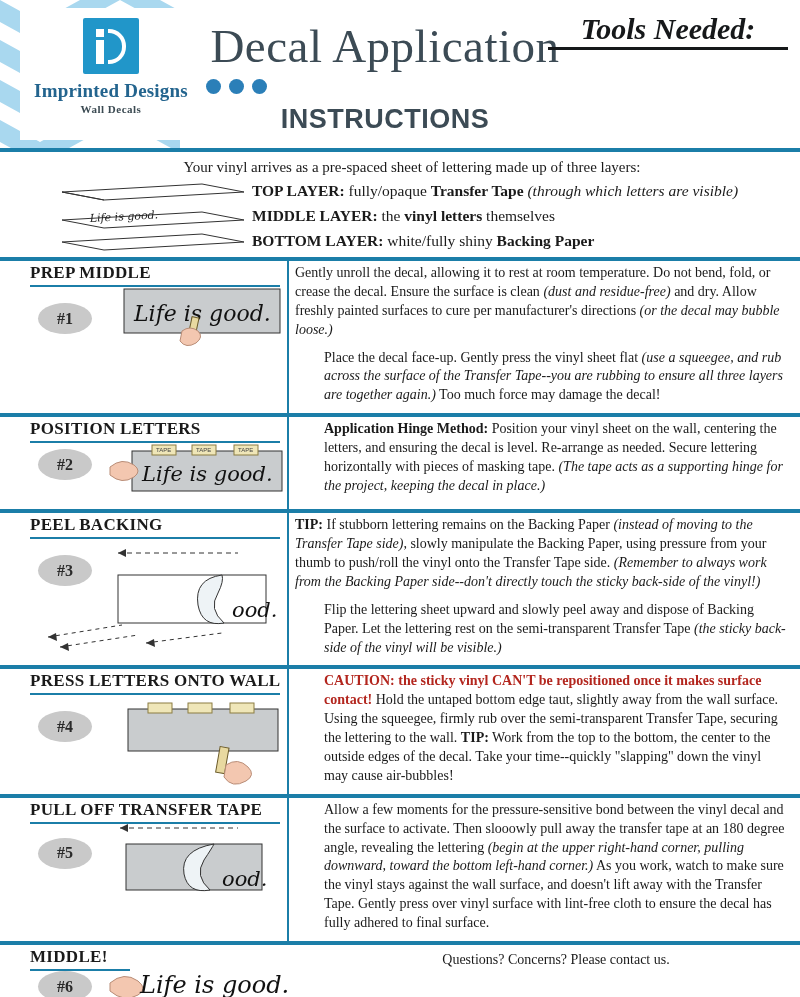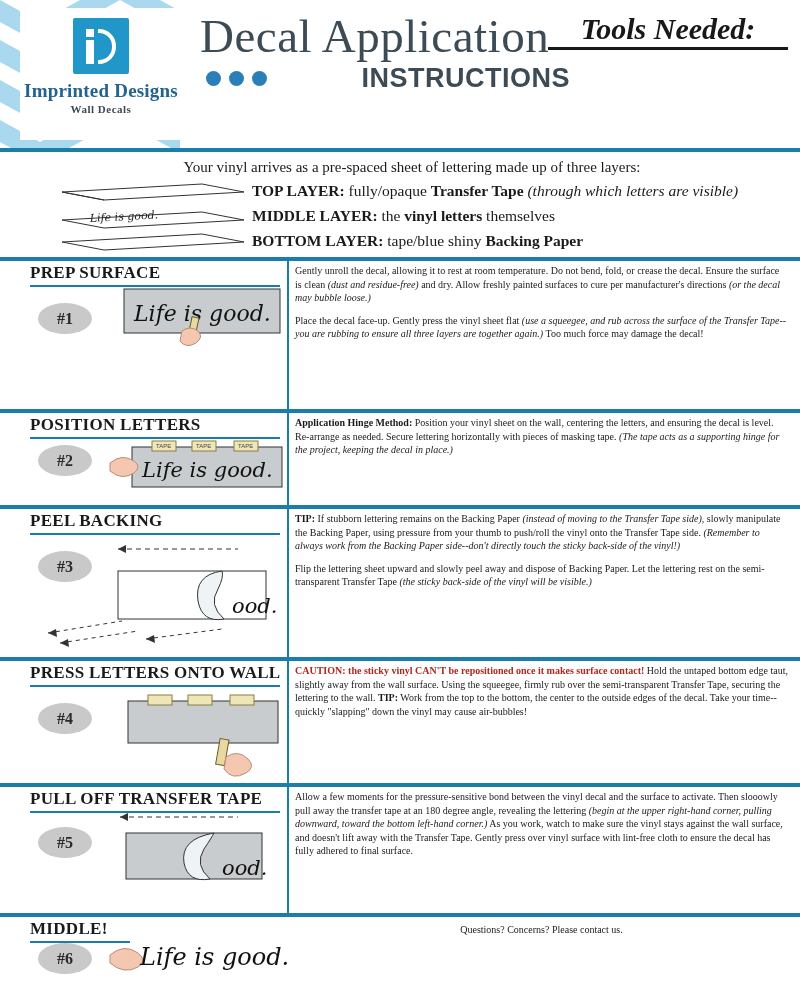--- a/index.html
+++ b/index.html
@@ -25,21 +25,21 @@
   }
   .chevron-bg {
     position: absolute;
     inset: 0;
     background: #ffffff;
   }
   .chevron-bg svg { display: block; width: 100%; height: 100%; }
 
   .logo-block {
     position: absolute;
-    left: 16px;
+    left: 26px;
     top: 18px;
     width: 170px;
     text-align: center;
   }
   .logo-mark {
     width: 56px;
     height: 56px;
     margin: 0 auto;
     background: #2196c9;
     position: relative;
@@ -84,36 +84,38 @@
     font-size: 11px;
     font-weight: bold;
     color: #3b4a52;
     letter-spacing: .5px;
     margin-top: 1px;
   }
 
   .title-block {
     position: absolute;
     left: 200px;
-    top: 12px;
+    top: 22px;
     width: 370px;
+    text-align: center;
   }
   .title-main {
     font-family: "Liberation Serif", serif;
     font-size: 47px;
     color: #3c4b55;
     letter-spacing: .5px;
     line-height: 1.05;
   }
   .title-row {
     display: flex;
     align-items: center;
     justify-content: flex-end;
     gap: 10px;
-    margin-top: 2px;
+    margin-top: 8px;
+    flex-direction: column;
   }
   .dots {
     display: flex;
     gap: 8px;
     align-items: center;
     margin-right: auto;
     margin-left: 6px;
   }
   .dots i {
     display: block;
@@ -195,25 +197,25 @@
   .step-left {
     width: 287px;
     flex: 0 0 287px;
     position: relative;
     box-sizing: border-box;
   }
   .step-right {
     flex: 1;
     box-sizing: border-box;
     padding: 3px 12px 8px 8px;
-    font-size: 10px;
+    font-size: 14px;
     line-height: 1.35;
   }
   .step-right p { margin: 0 0 9px 0; }
-  .step-right p:last-child { margin-bottom: 0; }
+  .step-right p:last-child { margin-bottom: 0; margin-left: 29px; }
   .step-title {
     font-family: "Liberation Serif", serif;
     font-size: 17px;
     font-weight: bold;
     letter-spacing: .3px;
     padding: 2px 0 2px 30px;
     color: #1a1a1a;
   }
   .badge {
     position: absolute;
@@ -326,31 +328,31 @@
   </div>
 
   <div class="layers-text">
     <div>
       <b>TOP LAYER:</b><span> fully/opaque </span><b>Transfer Tape</b><i> (through which letters are visible)</i>
     </div>
     <div>
       <b>MIDDLE LAYER:</b><span> the </span><b>vinyl letters</b><span> themselves</span>
     </div>
     <div>
-      <b>BOTTOM LAYER:</b><span> tape/blue shiny </span><b>Backing Paper</b>
+      <b>BOTTOM LAYER:</b><span> white/fully shiny </span><b>Backing Paper</b>
     </div>
   </div>
 </div>
 
 <div class="rule-thick"></div>
 
 <div class="step">
   <div class="vrule"></div>
   <div class="step-left" style="height:148px;">
-    <div class="step-title">PREP SURFACE</div>
+    <div class="step-title">PREP MIDDLE</div>
     <div style="height:2px;background:#1b7ea8;margin-left:30px;width:250px;"></div>
     <div class="badge" style="top:42px;">#1</div>
     <div class="art" style="left:122px;top:26px;">
       <svg width="160" height="62" viewBox="0 0 160 62" aria-hidden="true">
         <rect x="2" y="2" width="156" height="44" fill="#c9ccce" stroke="#333"></rect>
         <text x="12" y="34" font-family="DejaVu Serif, serif" font-style="italic" font-size="22" fill="#111">Life is good.</text>
         <rect x="68" y="30" width="7" height="22" fill="#e8d9a0" stroke="#6b5b2a" transform="rotate(12 71 40)"></rect>
         <path d="M60 44 q8 -6 16 0 q6 6 -2 12 q-10 6 -16 -2 z" fill="#f3c7b0" stroke="#b98d77"></path>
       </svg>
     </div>

